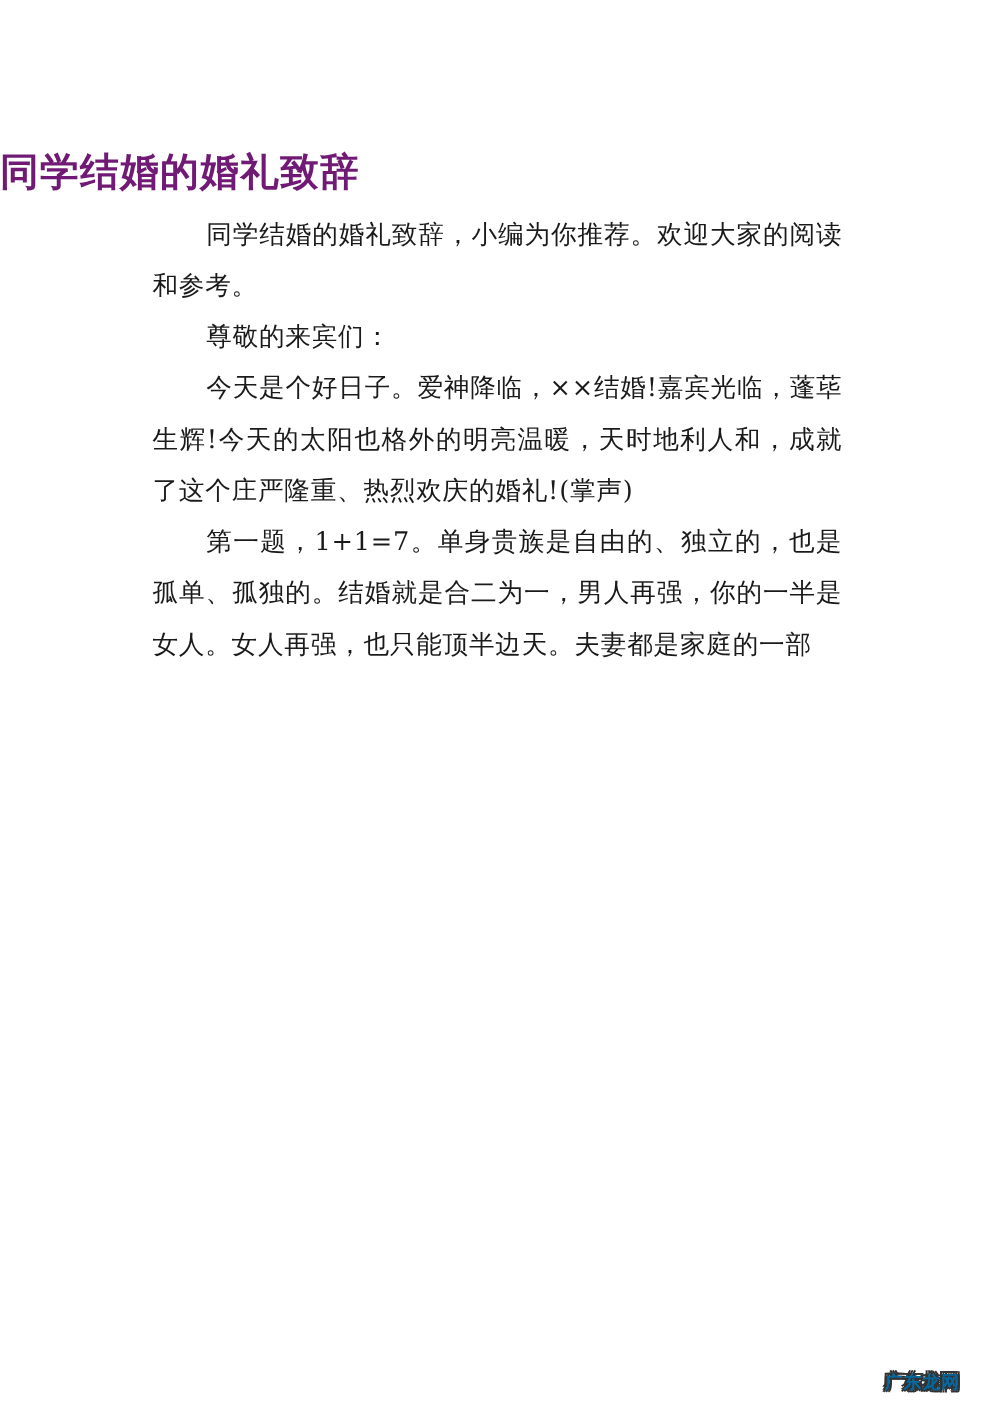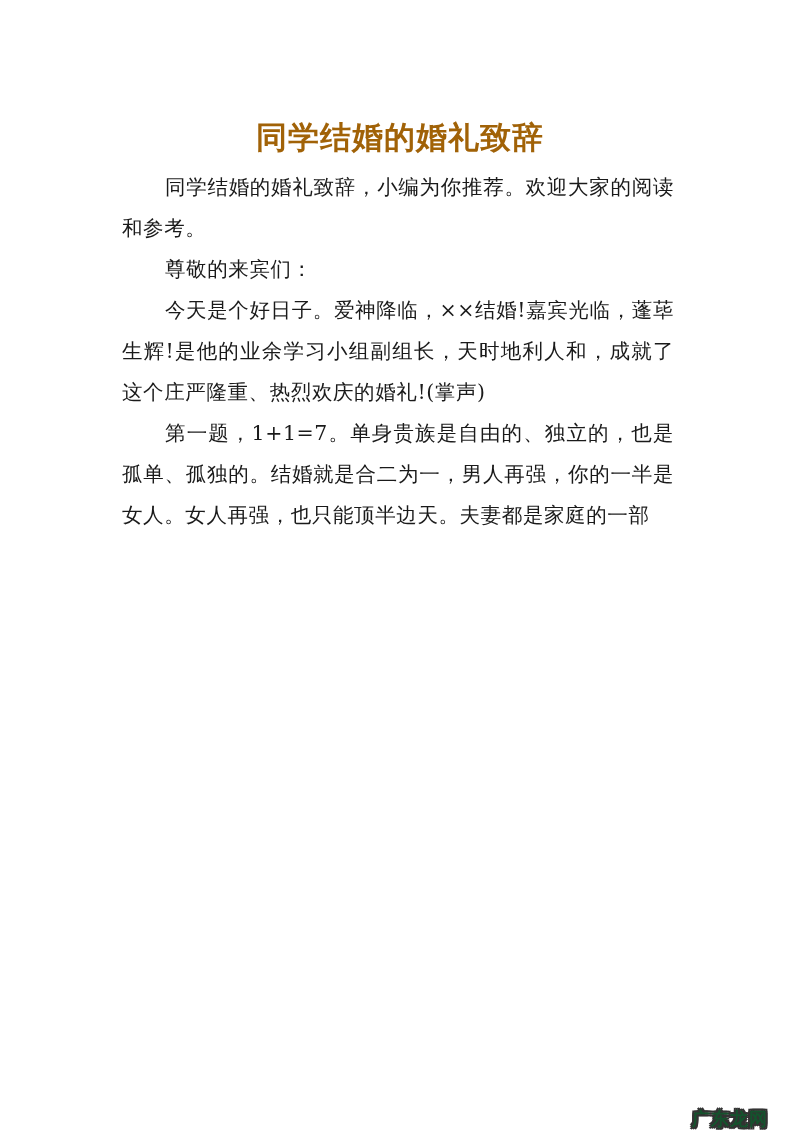--- a/index.html
+++ b/index.html
@@ -1,35 +1,35 @@
 <!DOCTYPE html>
 <html><head>
 <meta charset="utf-8">
 <style>
   html, body { margin: 0; padding: 0; background: #ffffff; }
   body { width: 800px; height: 1132px; position: relative; overflow: hidden;
          font-family: "DejaVu Serif", "Liberation Serif", serif; color: #1a1a1a; }
   .page { position: absolute; left: 0; top: 0; width: 800px; height: 1132px; background: #fff; }
-  .title { position: absolute; top: 96px; left: 0; width: 800px; text-align: center;
+  .title { position: absolute; top: 96px; left: 0; width: 800px; 
            font-family: "DejaVu Sans", "Liberation Sans", sans-serif; font-weight: bold;
-           font-size: 31px; letter-spacing: 1px; color: #a16207; }
+           font-size: 31px; letter-spacing: 1px; color: #701a75; }
   .body { position: absolute; left: 122px; top: 155px; width: 552px; margin-top: 12px; }
   .para { margin: 0; font-size: 20.5px; line-height: 41px; text-indent: 43px;
           text-align: justify; letter-spacing: 0.6px; word-break: break-all; }
-  .watermark { position: absolute; right: 32px; bottom: 1px;
+  .watermark { position: absolute; right: 32px; bottom: 17px;
                font-family: "DejaVu Sans", "Liberation Sans", sans-serif; font-weight: bold;
-               font-size: 18px; color: #14532d; letter-spacing: 1px;
+               font-size: 14px; color: #0369a1; letter-spacing: 1px;
                text-shadow: -2px -2px 0 #333, 2px -2px 0 #333, -2px 2px 0 #333, 2px 2px 0 #333,
                             0 -2px 0 #333, 0 2px 0 #333, -2px 0 0 #333, 2px 0 0 #333; }
 </style>
 </head>
 <body>
 
 <div class="page">
   <h1 class="title">同学结婚的婚礼致辞</h1>
   <div class="body">
     <p class="para">同学结婚的婚礼致辞，小编为你推荐。欢迎大家的阅读和参考。</p>
     <p class="para">尊敬的来宾们：</p>
-    <p class="para">今天是个好日子。爱神降临，××结婚!嘉宾光临，蓬荜生辉!是他的业余学习小组副组长，天时地利人和，成就了这个庄严隆重、热烈欢庆的婚礼!(掌声)</p>
+    <p class="para">今天是个好日子。爱神降临，××结婚!嘉宾光临，蓬荜生辉!今天的太阳也格外的明亮温暖，天时地利人和，成就了这个庄严隆重、热烈欢庆的婚礼!(掌声)</p>
     <p class="para">第一题，1+1=7。单身贵族是自由的、独立的，也是孤单、孤独的。结婚就是合二为一，男人再强，你的一半是女人。女人再强，也只能顶半边天。夫妻都是家庭的一部</p>
   </div>
   <div class="watermark">广东龙网</div>
 </div>
 
 </body></html>

